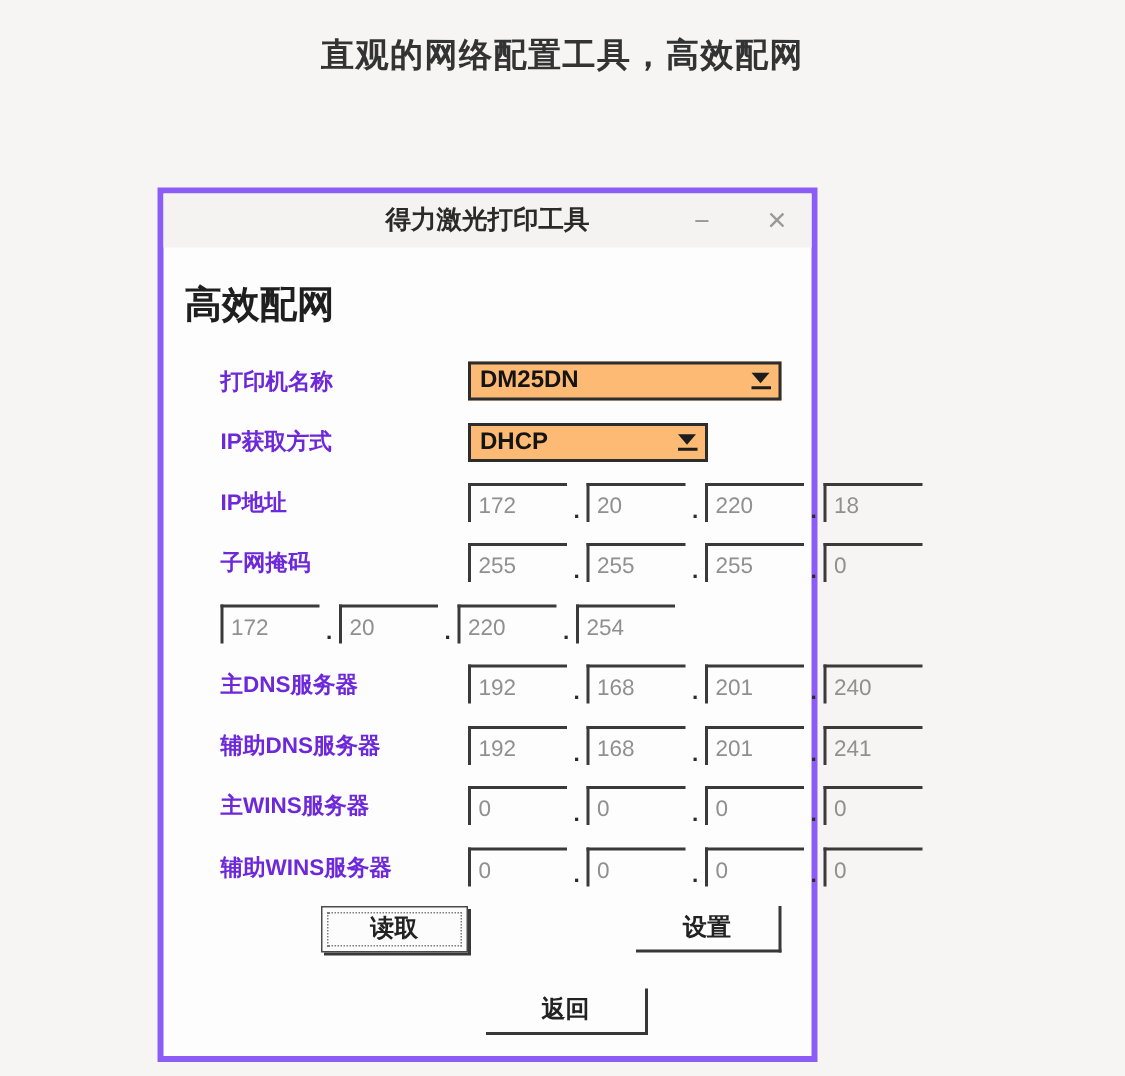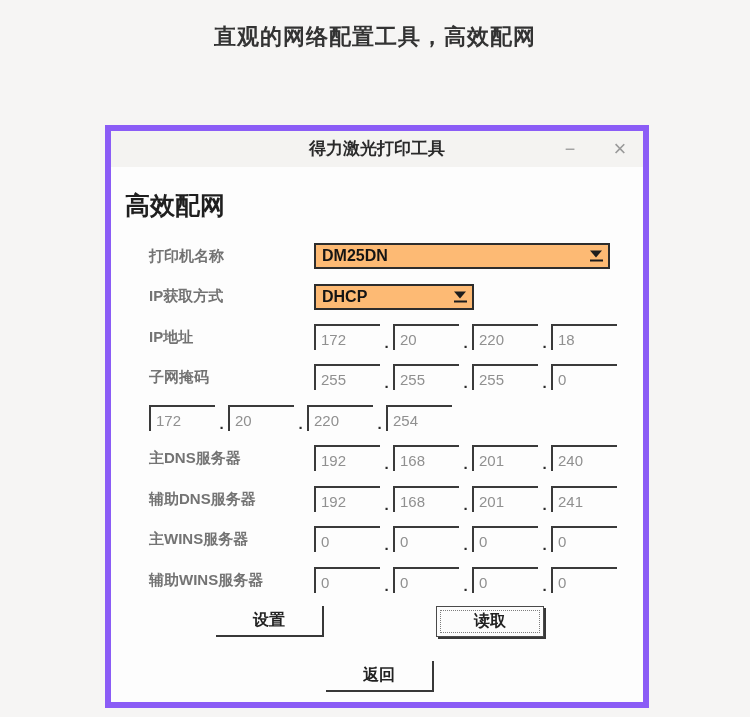--- a/index.html
+++ b/index.html
@@ -14,25 +14,25 @@
     margin-top:22px;
     text-align:center;
     font-size:22px;
     font-weight:600;
     letter-spacing:1px;
     color:#333;
   }
   
   .app-window {
     position:relative;
-    width:544px;
+    width:440px;
     height:583px;
     margin:73px 0 0 105px;
     background:#fdfdfd;
-    border:6px solid #8b5cf6;
+    border:4px solid #8b5cf6;
   }
   .titlebar {
     position:relative;
     height:36px;
     background:#f4f3f1;
   }
   .titlebar-title {
     position:absolute;
     left:0; right:0; top:0;
     line-height:36px;
@@ -64,21 +64,21 @@
     line-height:33px;
     margin-bottom:14px;
   }
   .form-rows { margin-left:24px; }
   .row { display:flex; align-items:center; height:40.5px; }
   .row-label {
     width:165px;
     flex:0 0 165px;
     font-size:15px;
     font-weight:bold;
-    color:#737373;
+    color:#6d28d9;
   }
   
   .combo {
     position:relative;
     height:26px;
     border:2px solid #2d2d2d;
     background:#fdba74;
     display:flex;
     align-items:center;
     padding-left:6px;
@@ -291,22 +291,22 @@
           <span class="octet-sep">.</span>
           <input class="octet-input" value="0" style="">
           <span class="octet-sep">.</span>
           <input class="octet-input" value="0" style="">
         </div>
       </div>
 
     </div>
 
     <div class="btn-row">
+      <div class="btn btn-read">读取</div>
       <div class="btn btn-ghost">设置</div>
-      <div class="btn btn-read">读取</div>
     </div>
 
     <div class="back-row">
       <div class="btn btn-ghost">返回</div>
     </div>
 
   </div>
 </div>
 
 </body></html>

